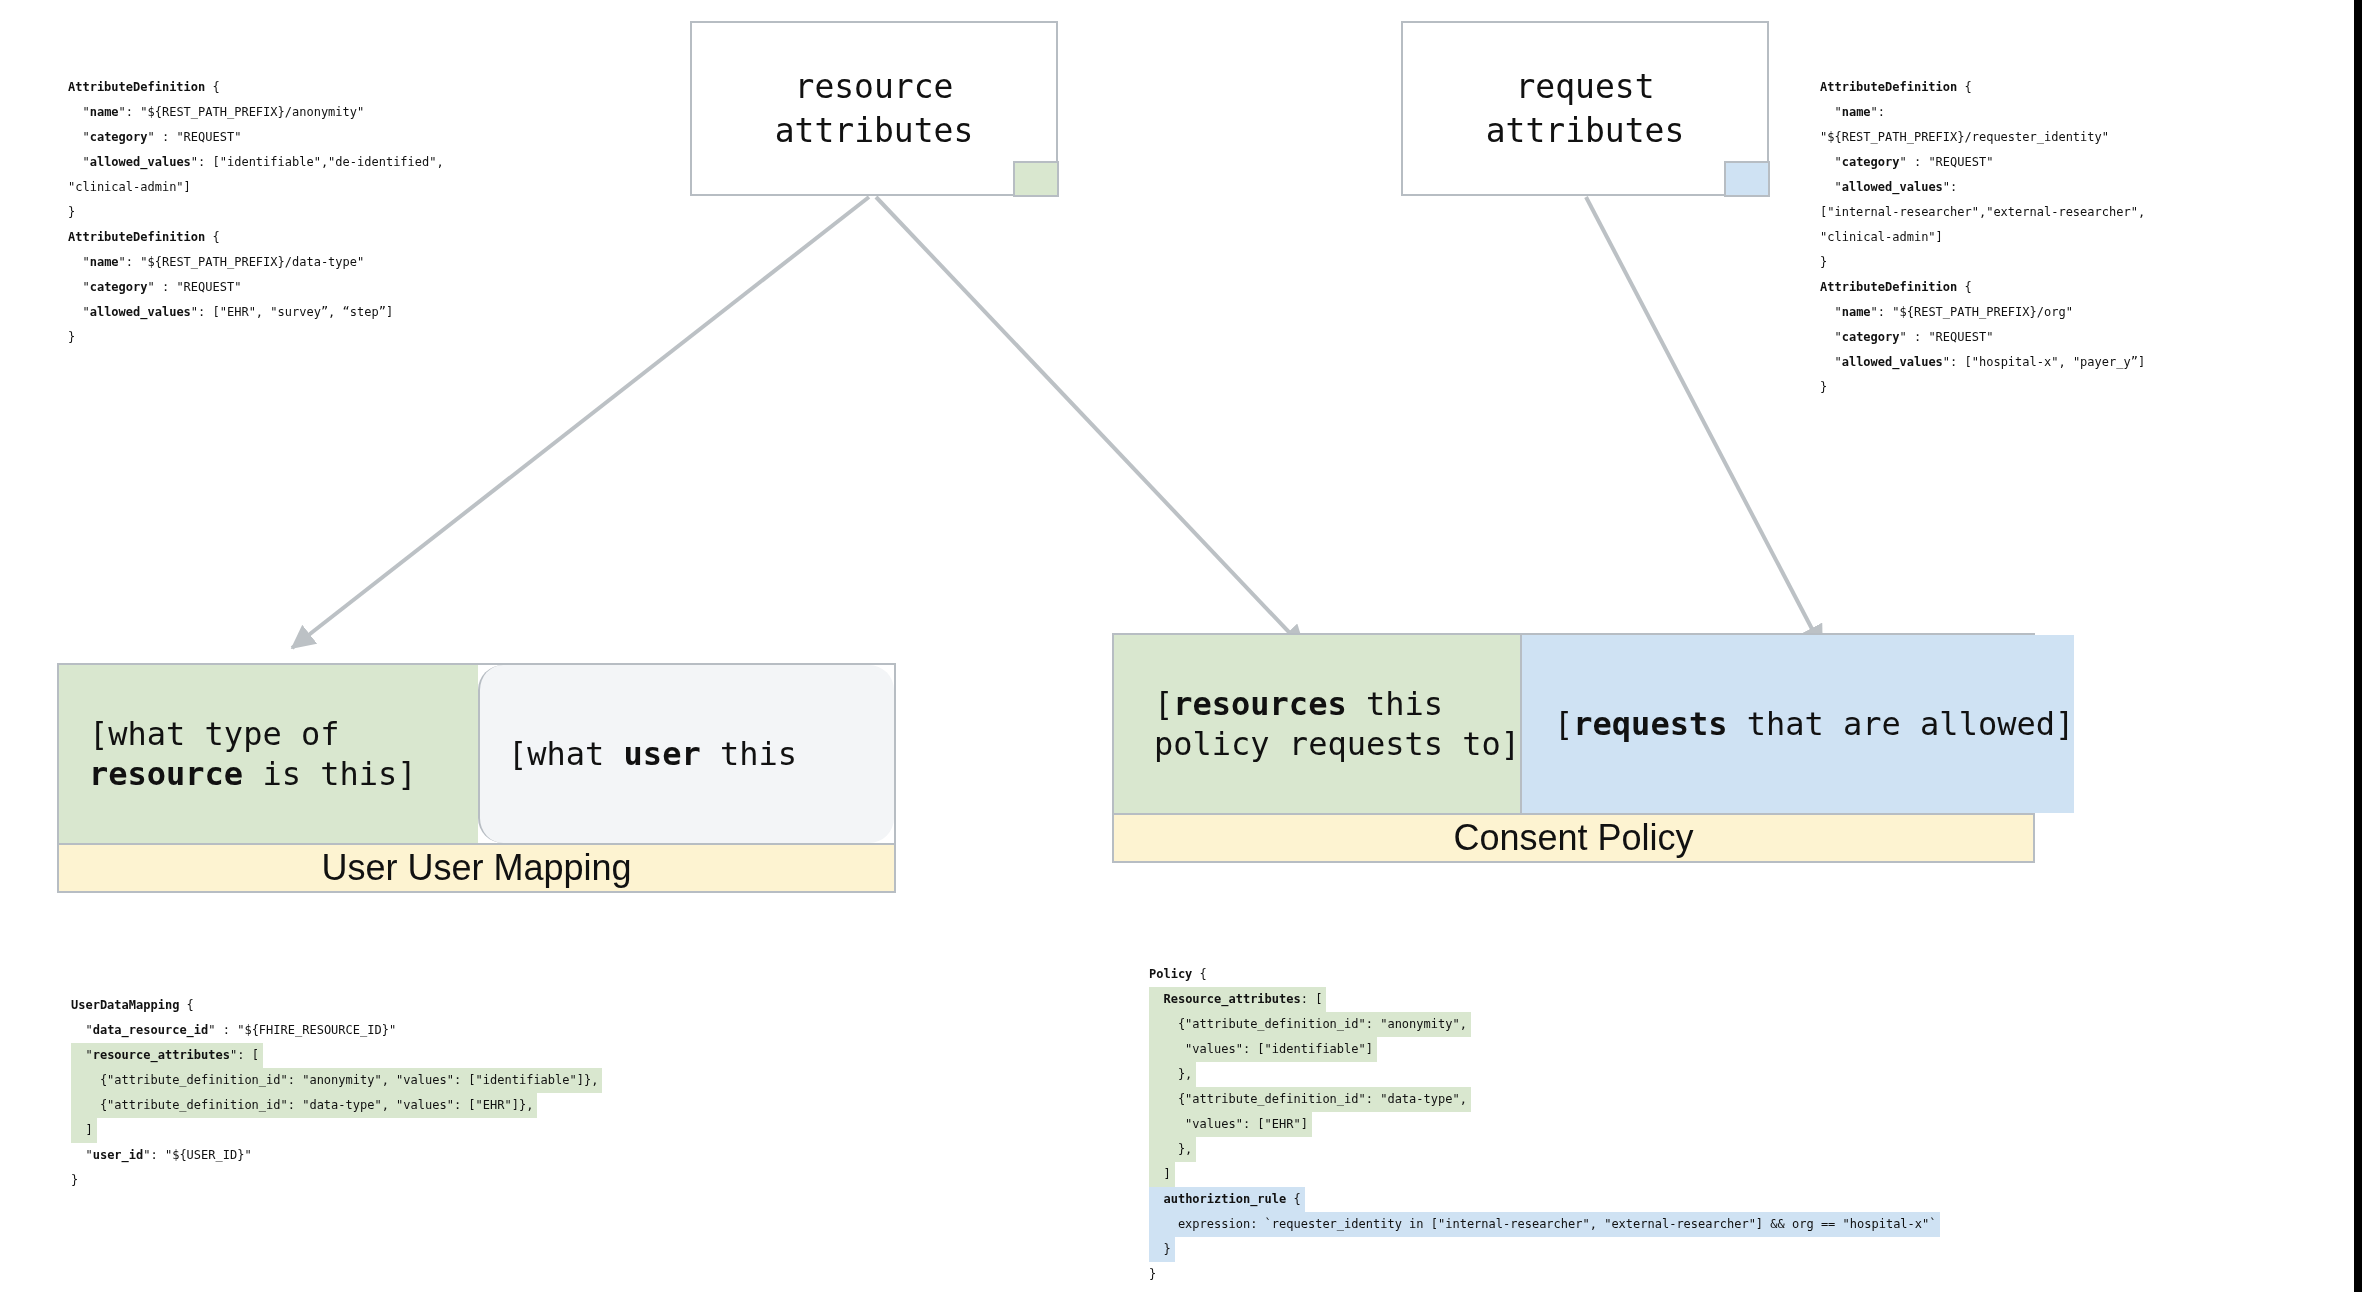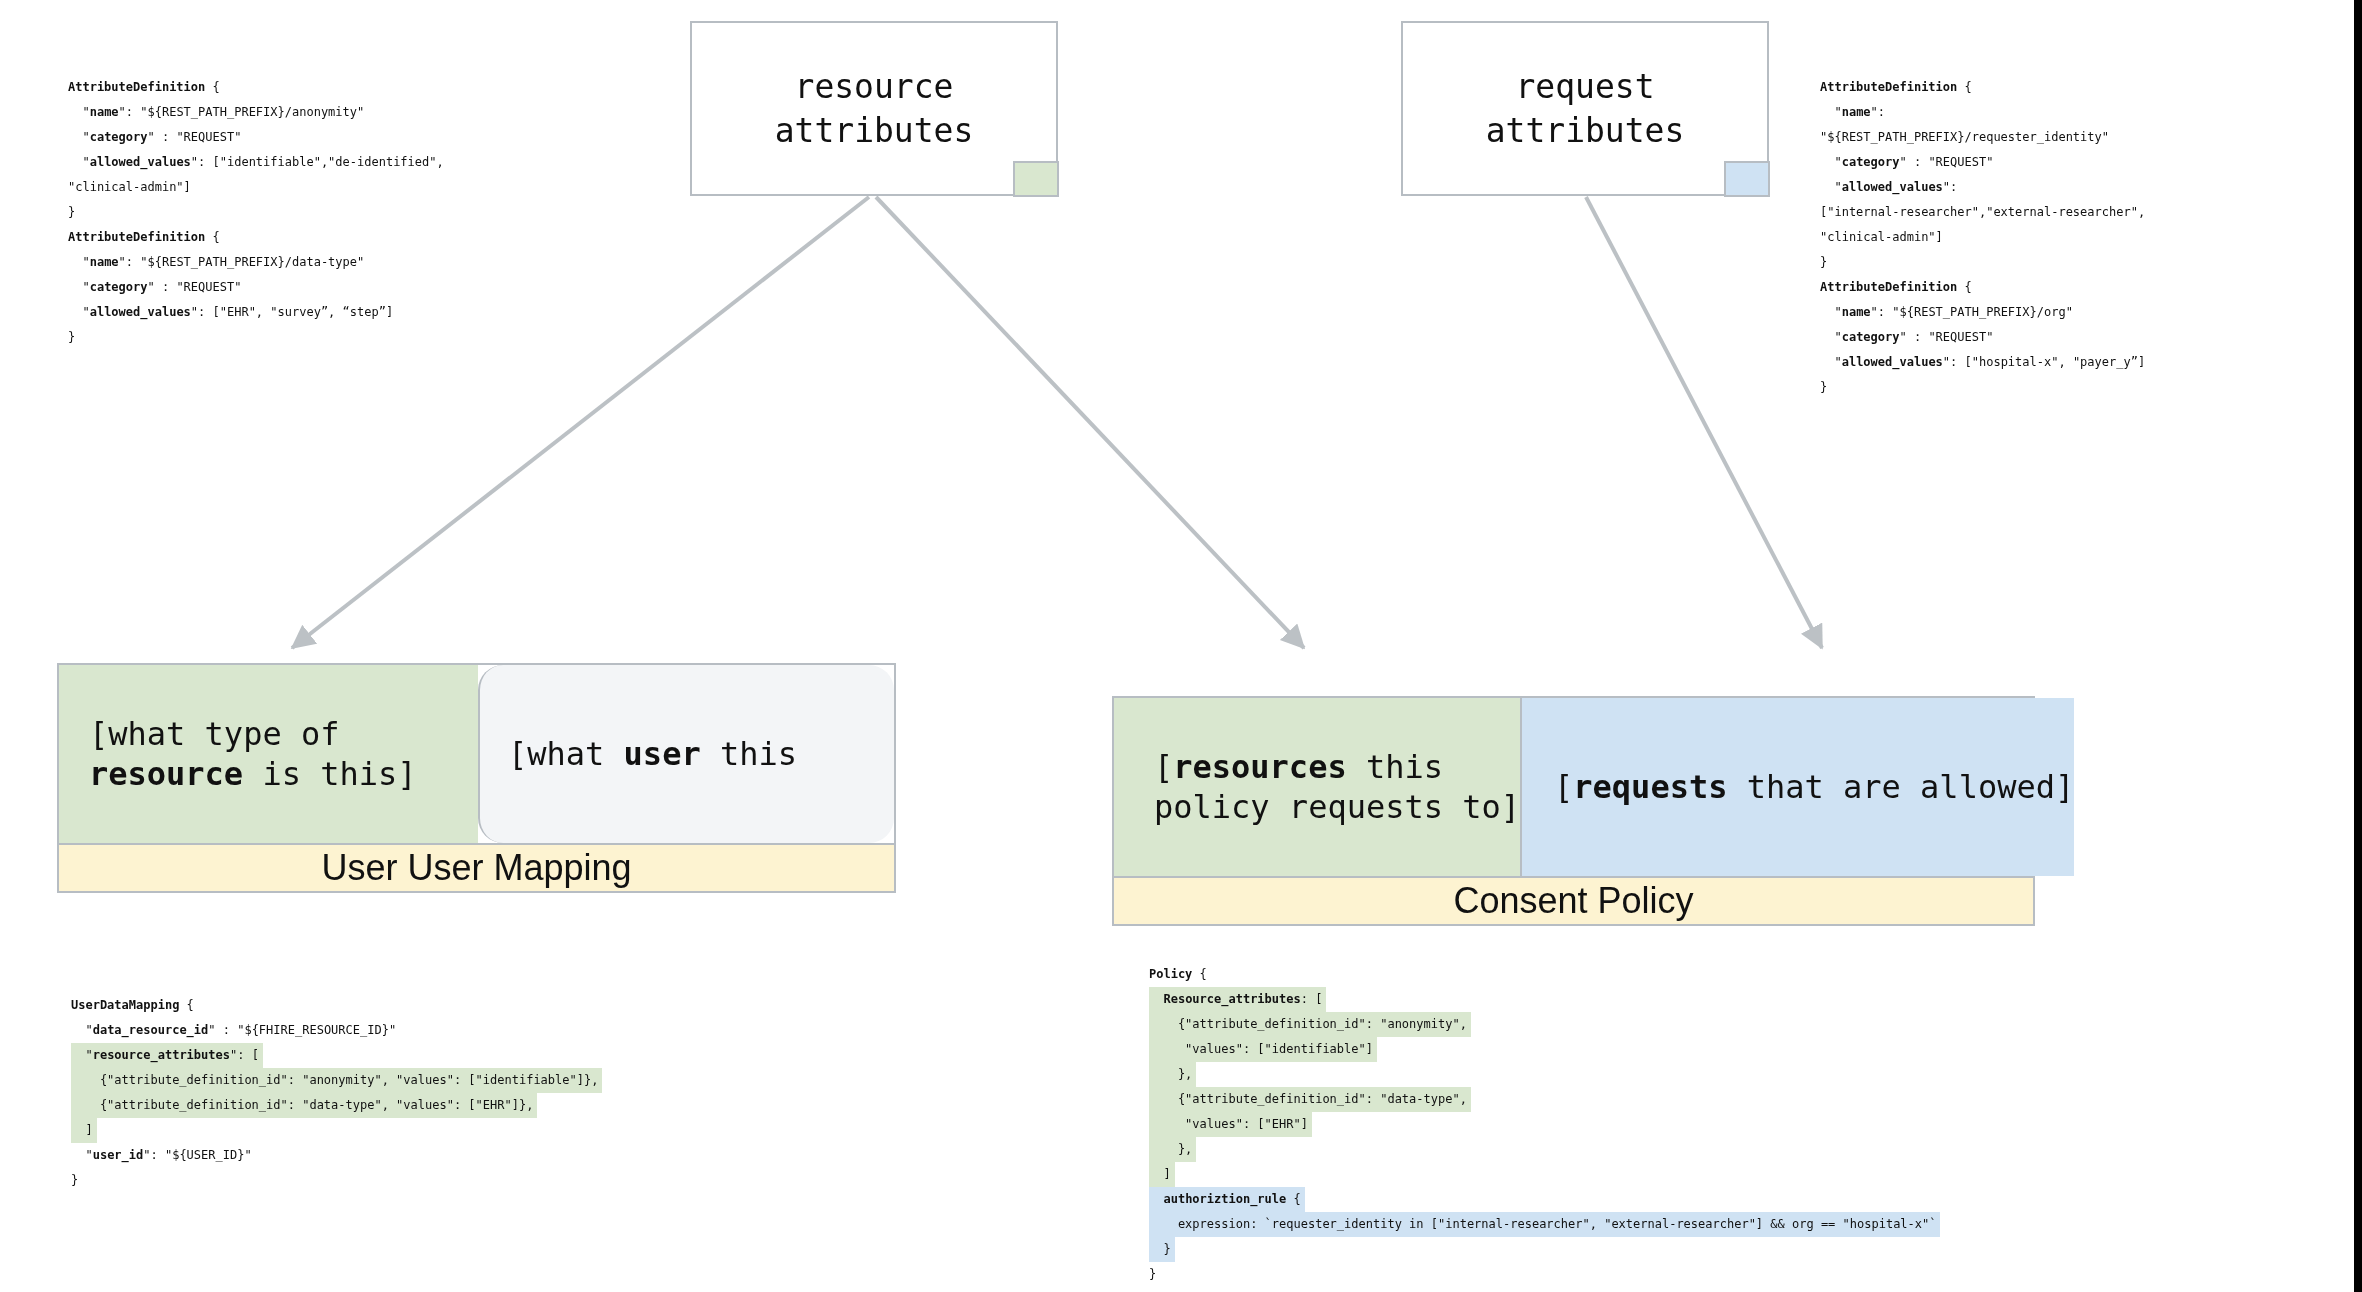--- a/index.html
+++ b/index.html
@@ -134,21 +134,21 @@
           <div class="line"><span><span>[what type of</span></span></div>
           <div class="line"><span><span class="b">resource</span><span> is this]</span></span></div>
         </div>
       <div class="cell cell-gray" style="flex:1; padding-left:28px;border-radius:25px;">
           <div class="line"><span><span>[what </span><span class="b">user</span><span> this</span></span></div>
         </div>
     </div>
     <div class="titlebar">User User Mapping</div>
   </div>
 
-  <div class="compound" style="left:1112px; top:696px; width:923px;">
+  <div class="compound" style="left:1112px; top:633px; width:923px;">
     <div class="cells">
       <div class="cell cell-green" style="width:420px; padding-left:40px;">
           <div class="line"><span><span>[</span><span class="b">resources</span><span> this</span></span></div>
           <div class="line"><span><span>policy requests to]</span></span></div>
         </div>
       <div class="cell cell-blue" style="flex:1; padding-left:32px;">
           <div class="line"><span><span>[</span><span class="b">requests</span><span> that are allowed]</span></span></div>
         </div>
     </div>
     <div class="titlebar">Consent Policy</div>

